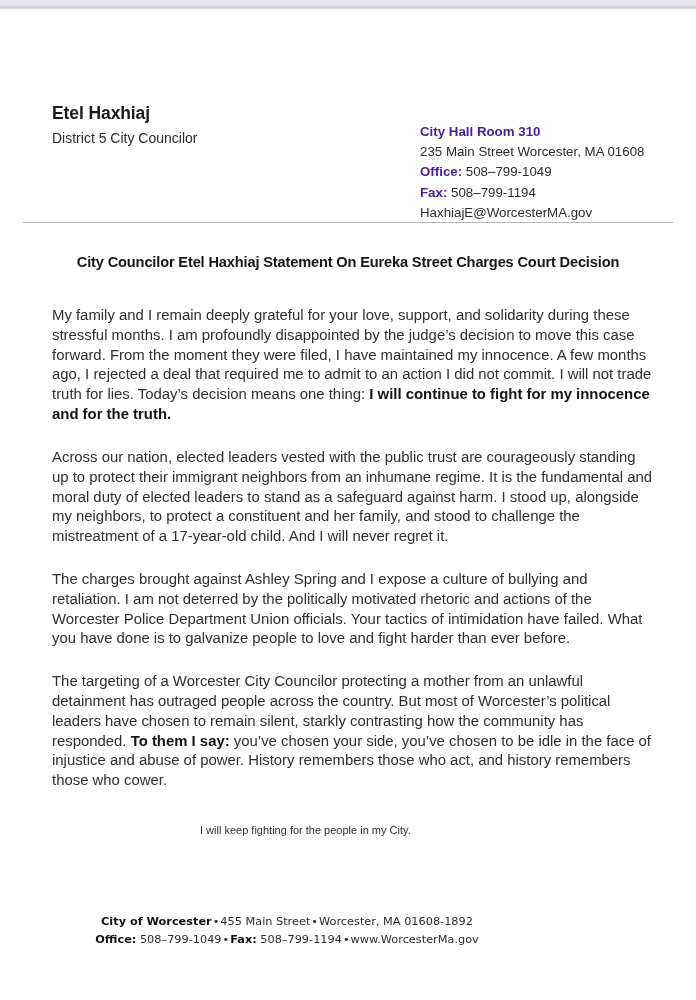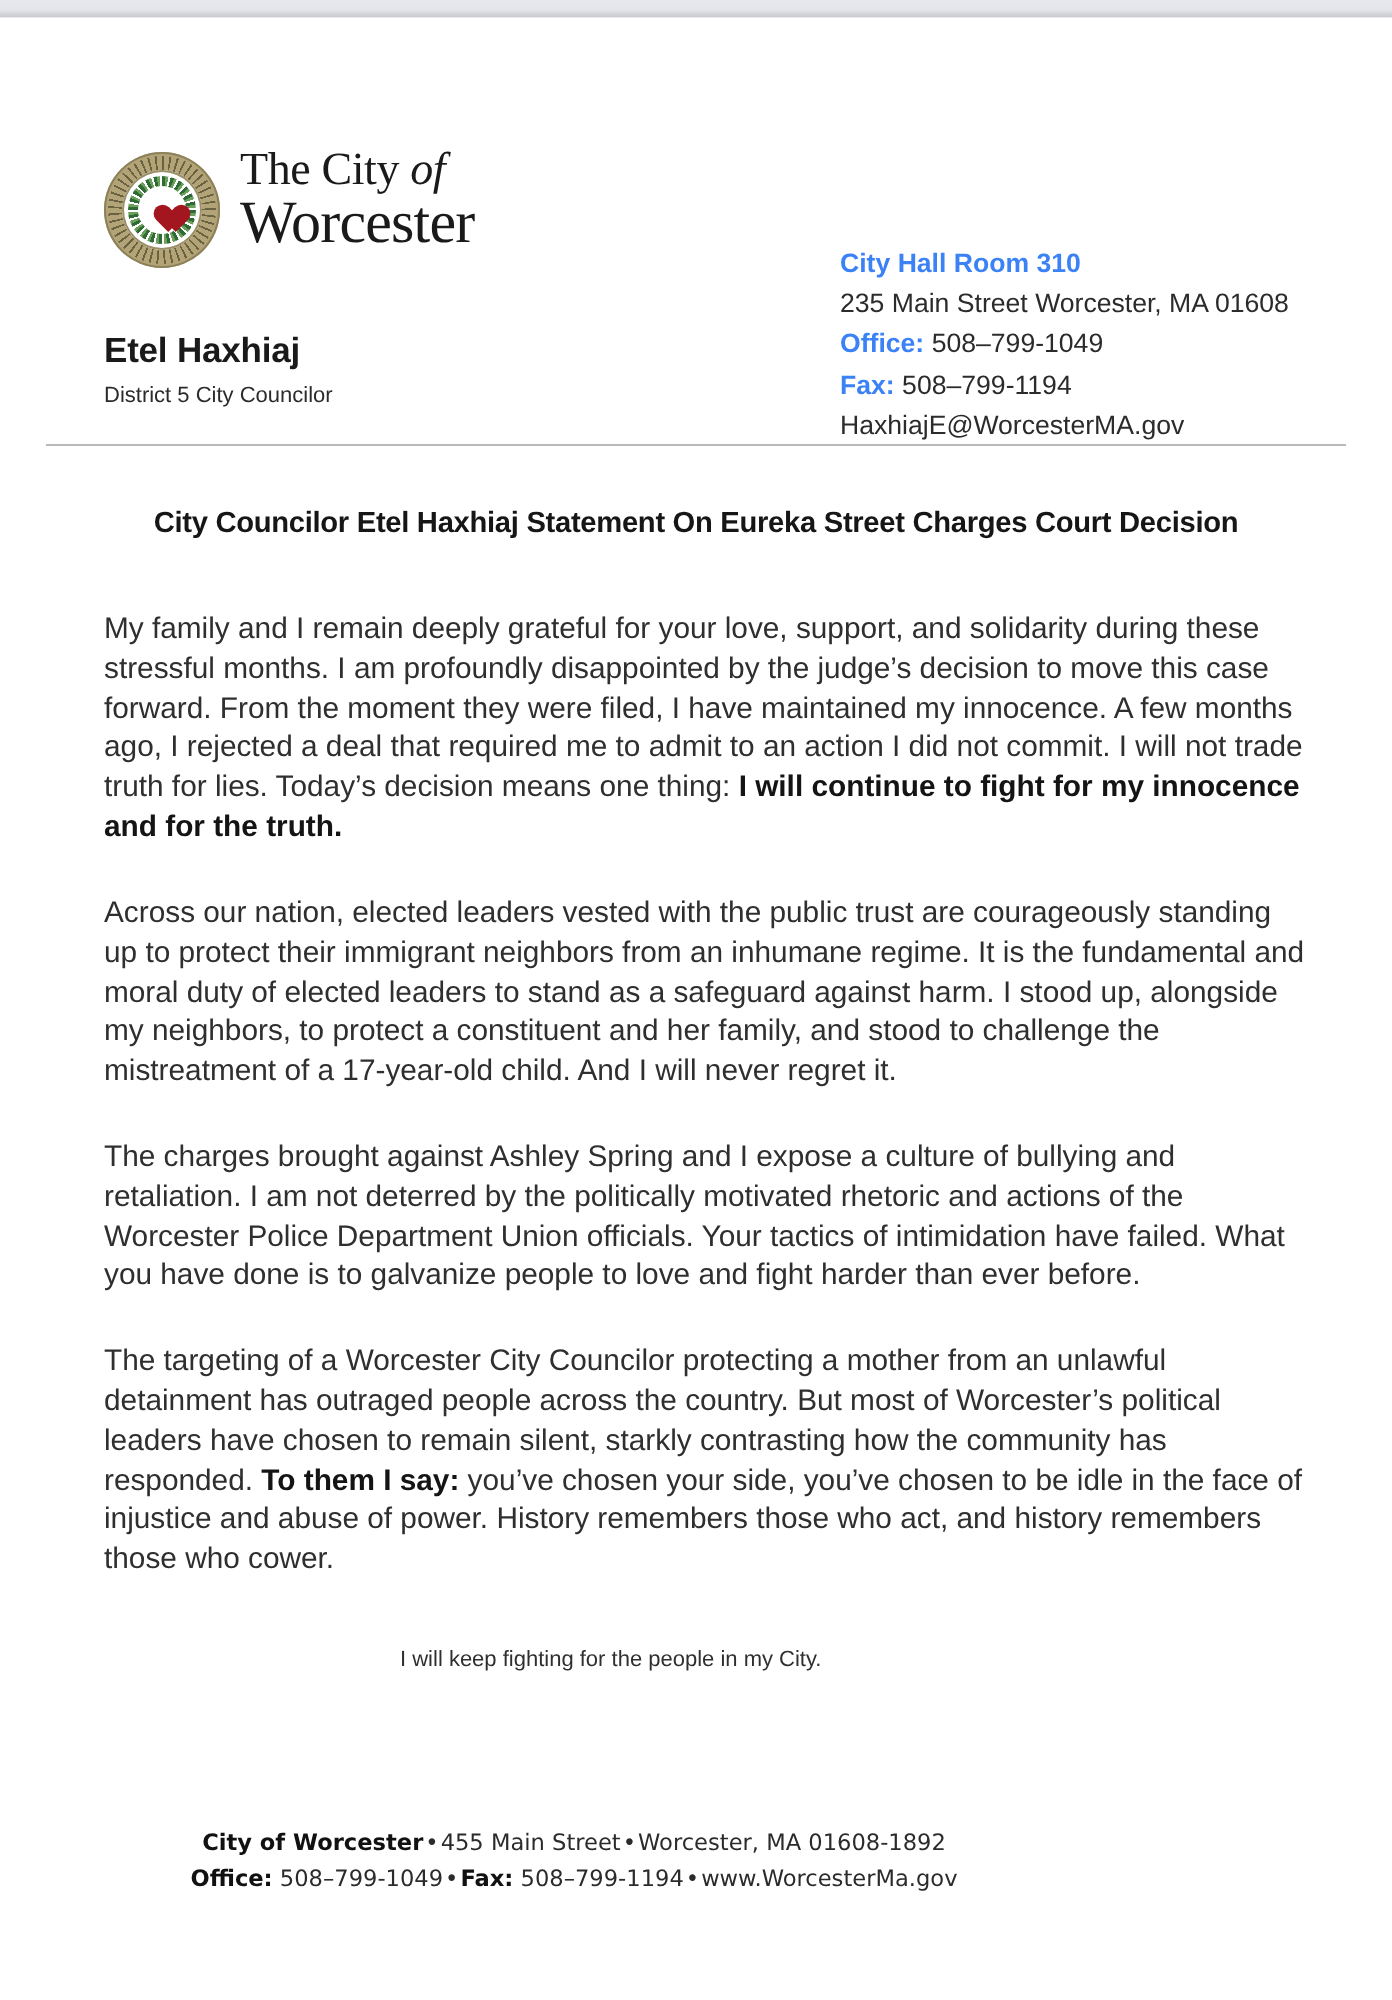--- a/index.html
+++ b/index.html
@@ -154,34 +154,34 @@
 
   .councilor-name {
     margin-top: 31px;
     font-size: 17.5px;
     font-weight: bold;
     color: #1a1a1a;
     letter-spacing: -0.1px;
   }
   .councilor-title {
     margin-top: 6px;
-    font-size: 11px;
+    font-size: 14px;
     color: #2b2b2b;
   }
 
   
   .contact {
     position: absolute;
     left: 420px;
     top: 50px;
     font-size: 13.3px;
     line-height: 1.52;
     color: #2b2b2b;
   }
-  .contact .bold { font-weight: bold; color:#3b82f6; }
+  .contact .bold { font-weight: bold; color:#4c1d95; }
   .contact div { white-space: nowrap; }
 
   
   .rule {
     position: absolute;
     left: 23px;
     top: 213px;
     width: 650px;
     height: 1px;
     background: #b9b9b9;
@@ -240,37 +240,20 @@
 </head>
 <body>
 
 <div class="viewer-edge"></div>
 
 <div class="page">
 
   <div class="letterhead">
 
     <div class="brand-block">
-      <div class="brand-row">
-
-        <div class="seal">
-          <div class="ring-text"></div>
-          <div class="ring-inner"></div>
-          <div class="wreath"></div>
-          <div class="wreath-hole"></div>
-          <div class="heart"></div>
-        </div>
-
-        <div class="wordmark">
-          <div class="line-1"><span>The City</span>
-            <span class="of">of</span></div>
-          <div class="line-2">Worcester</div>
-        </div>
-
-      </div>
 
       <div class="councilor-name">Etel Haxhiaj</div>
       <div class="councilor-title">District 5 City Councilor</div>
     </div>
 
     <div class="contact">
       <div class="bold">City Hall Room 310</div>
       <div>235 Main Street Worcester, MA 01608</div>
       <div><span class="bold">Office:</span> <span>508–799-1049</span></div>
       <div><span class="bold">Fax:</span> <span>508–799-1194</span></div>

